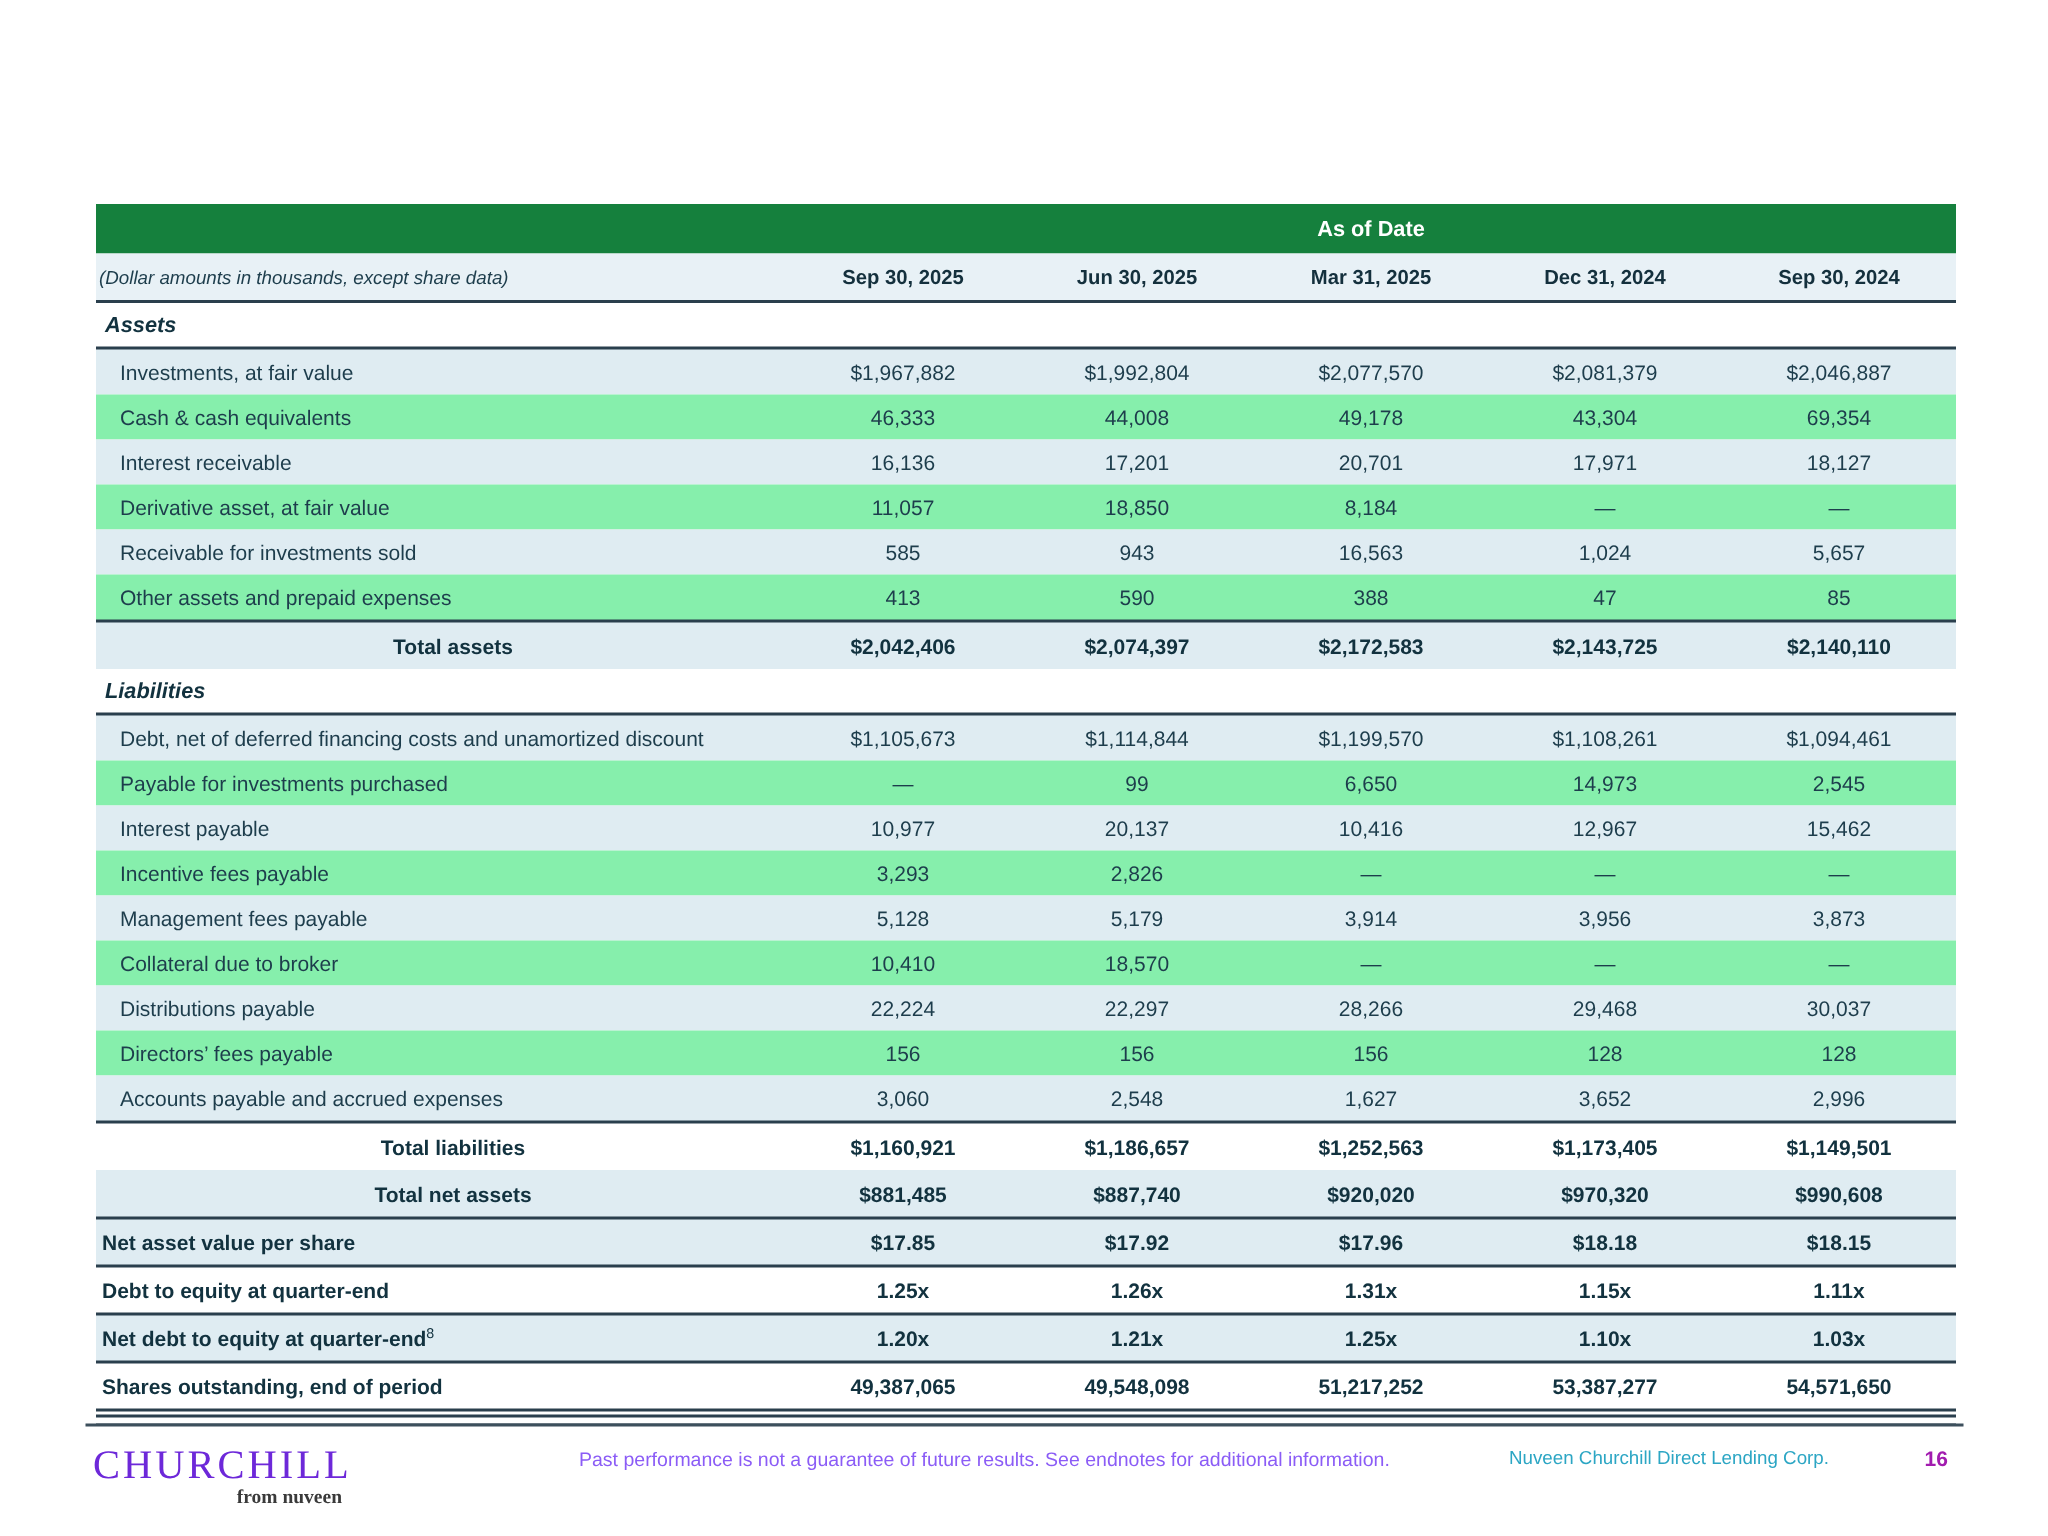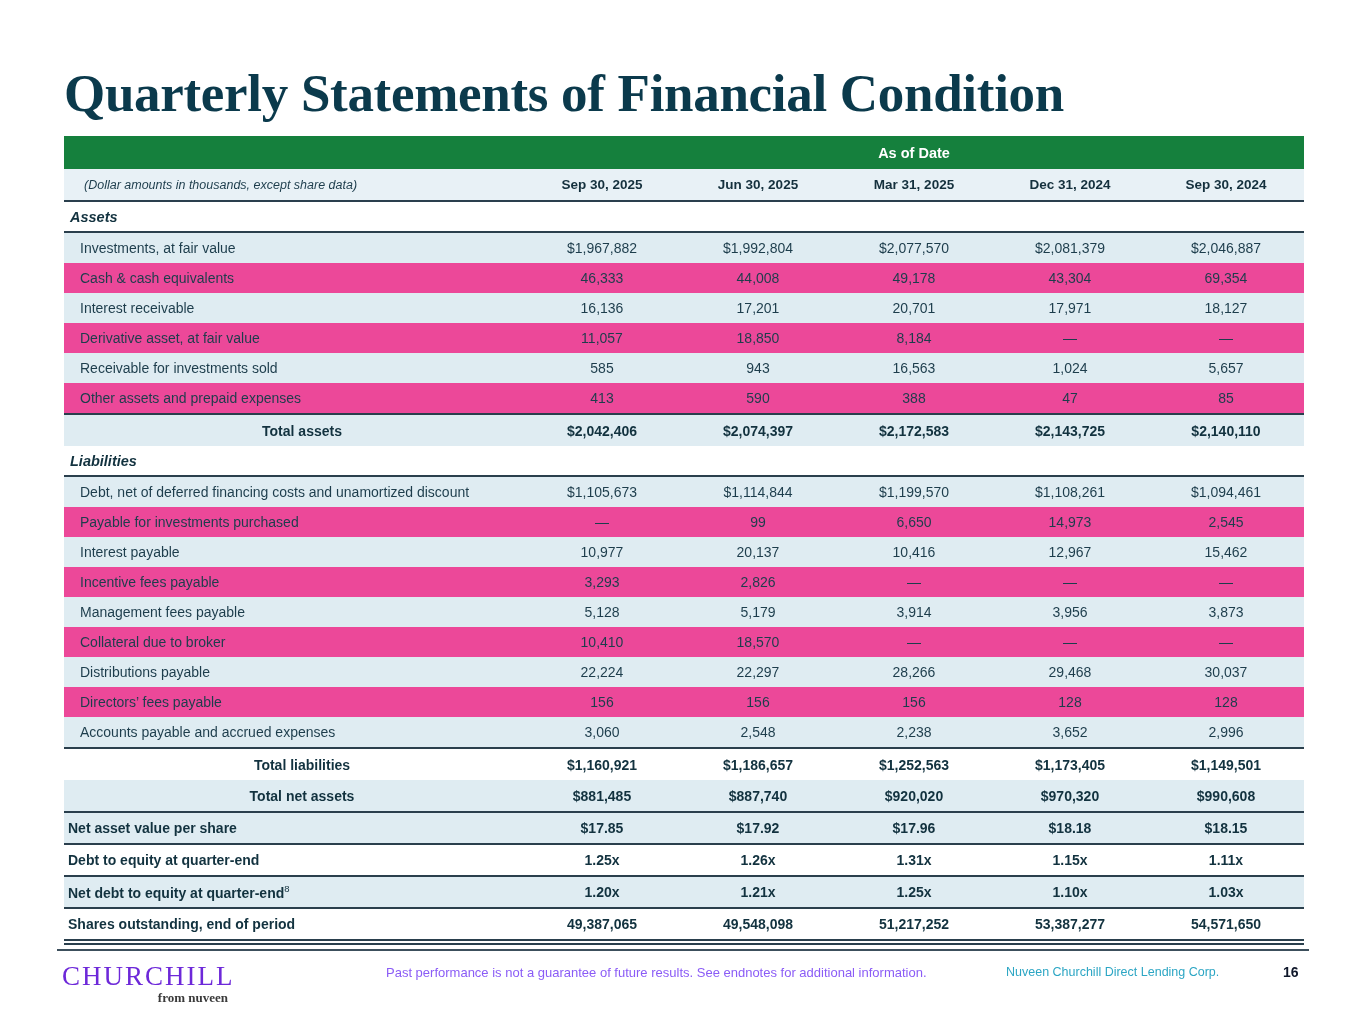--- a/index.html
+++ b/index.html
@@ -72,21 +72,21 @@
     font-weight: bold;
     text-align: center;
     color: #14303d;
     border-bottom: 2px solid #2a3f4d;
   }
   .row-dates td.lbl {
     text-align: left;
     font-weight: normal;
     font-style: italic;
     font-size: 12.5px;
-    padding-left: 20px;
+    padding-left: 2px;
     color: #1d3d4c;
   }
 
   
   .row-section td {
     height: 29px;
     background: #ffffff;
     font-size: 14.5px;
     font-weight: bold;
     font-style: italic;
@@ -100,21 +100,21 @@
     height: 30px;
     font-size: 14px;
     color: #1d3d4c;
     text-align: center;
   }
   .row-data td.lbl {
     text-align: left;
     padding-left: 16px;
   }
   .row-data.shade td { background: #dfecf2; }
-  .row-data.plain td { background: #ec4899; }
+  .row-data.plain td { background: #86efac; }
 
   
   .row-total td {
     height: 31px;
     font-size: 14px;
     font-weight: bold;
     color: #12323f;
     text-align: center;
   }
   .row-total td.lbl {
@@ -205,29 +205,28 @@
     font-size: 12.5px;
     color: #2ca6c4;
     white-space: nowrap;
   }
   .page-num {
     position: absolute;
     left: 1283px;
     top: 964px;
     font-size: 14px;
     font-weight: bold;
-    color: #0f172a;
+    color: #a21caf;
   }
 </style>
 </head>
 <body>
 
 <div class="slide">
 
-  <div class="page-title">Quarterly Statements of Financial Condition</div>
 
   <table class="fin-table">
     <colgroup>
       <col class="c-label">
         <col class="c-val">
         <col class="c-val">
         <col class="c-val">
         <col class="c-val">
         <col class="c-val">
     </colgroup>
@@ -367,21 +366,21 @@
           <td>156</td>
           <td>156</td>
           <td>156</td>
           <td>128</td>
           <td>128</td>
         </tr>
         <tr class="row-data shade">
           <td class="lbl">Accounts payable and accrued expenses</td>
           <td>3,060</td>
           <td>2,548</td>
-          <td>2,238</td>
+          <td>1,627</td>
           <td>3,652</td>
           <td>2,996</td>
         </tr>
         <tr class="row-total rule-top plain">
           <td class="lbl">Total liabilities</td>
           <td>$1,160,921</td>
           <td>$1,186,657</td>
           <td>$1,252,563</td>
           <td>$1,173,405</td>
           <td>$1,149,501</td>

